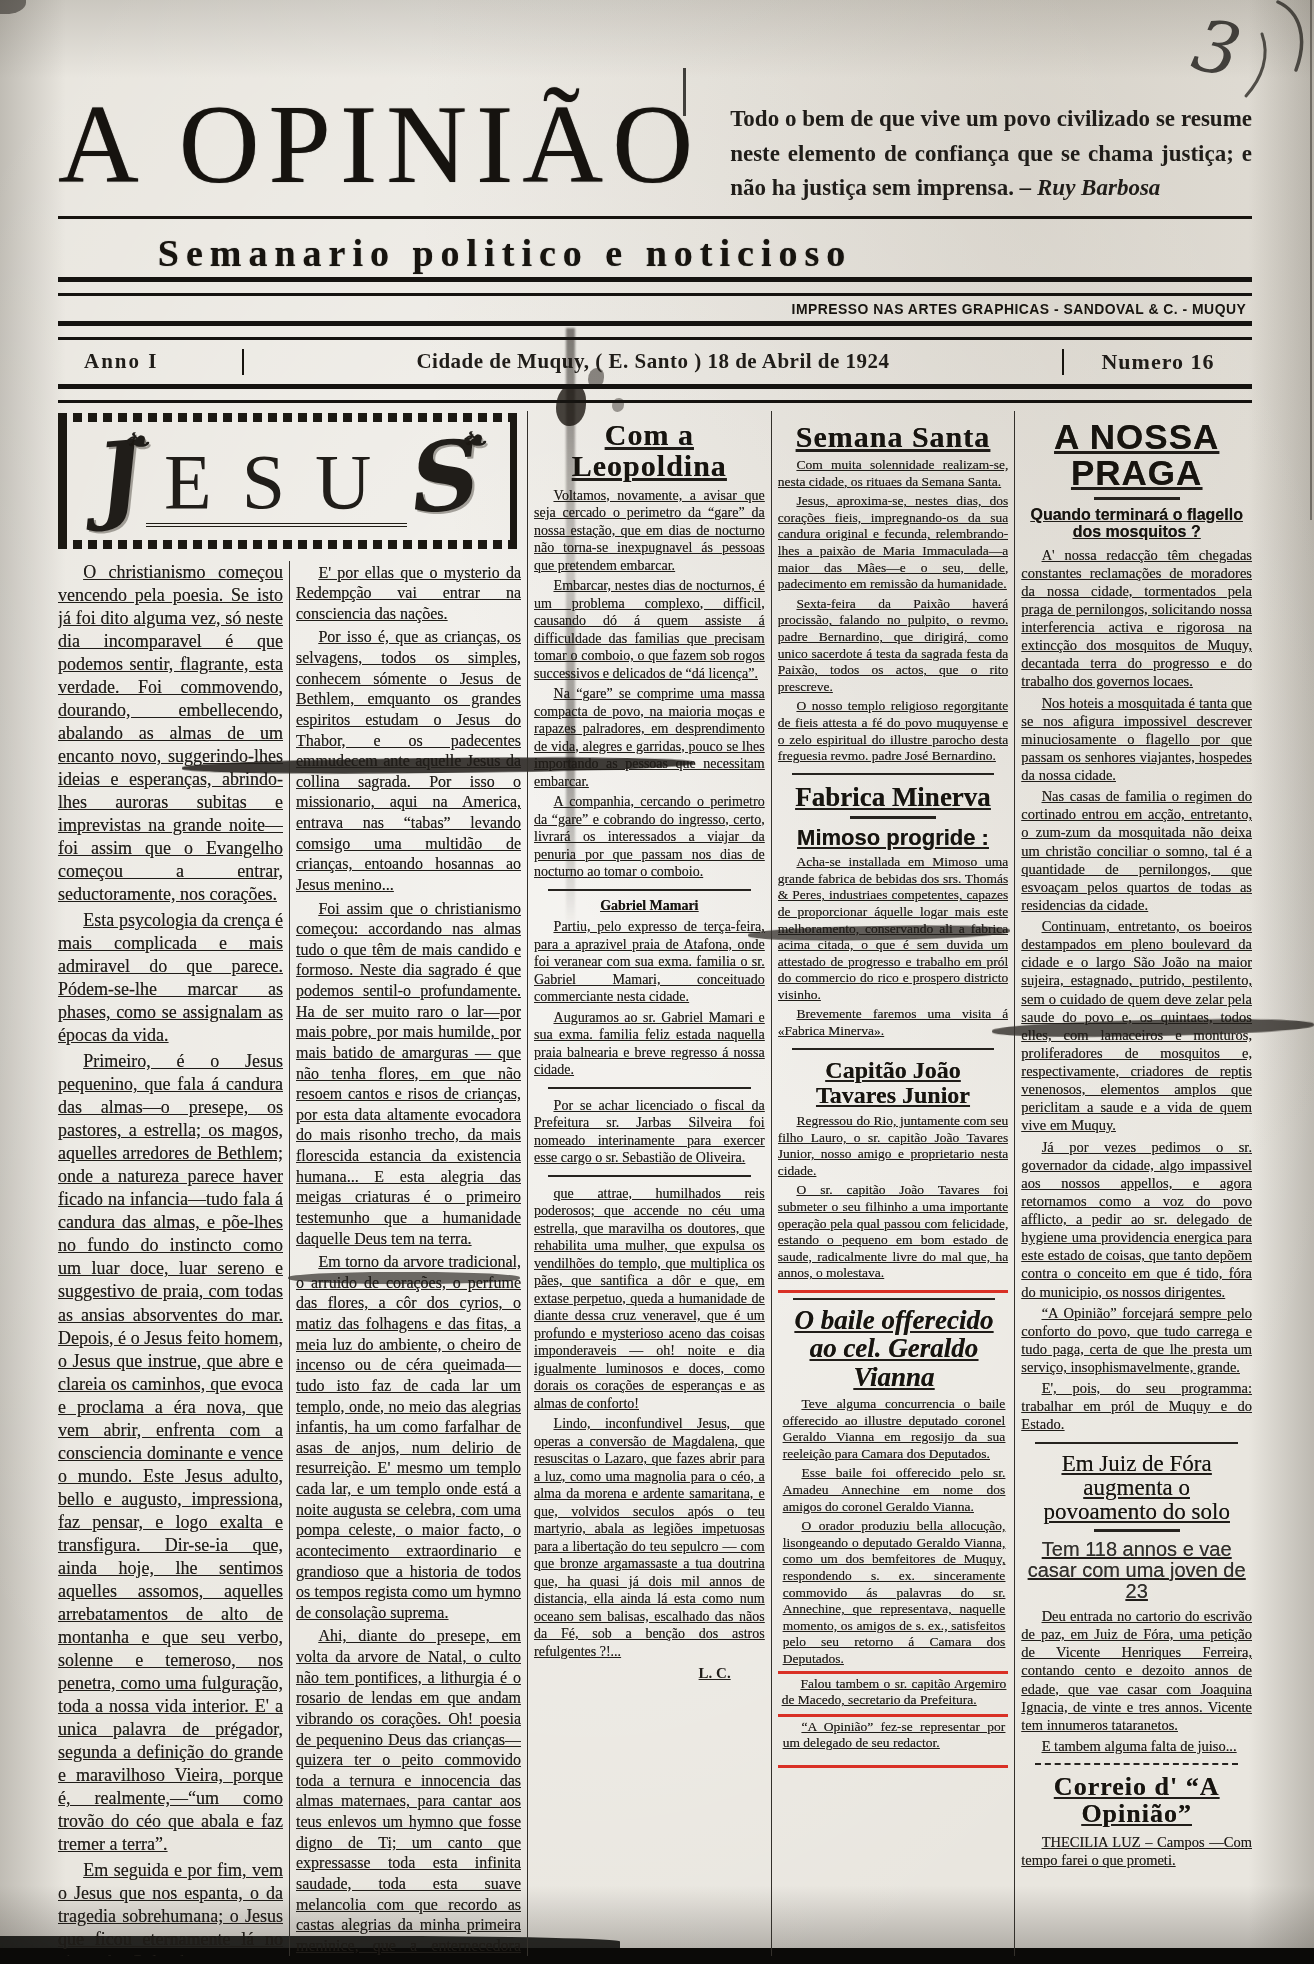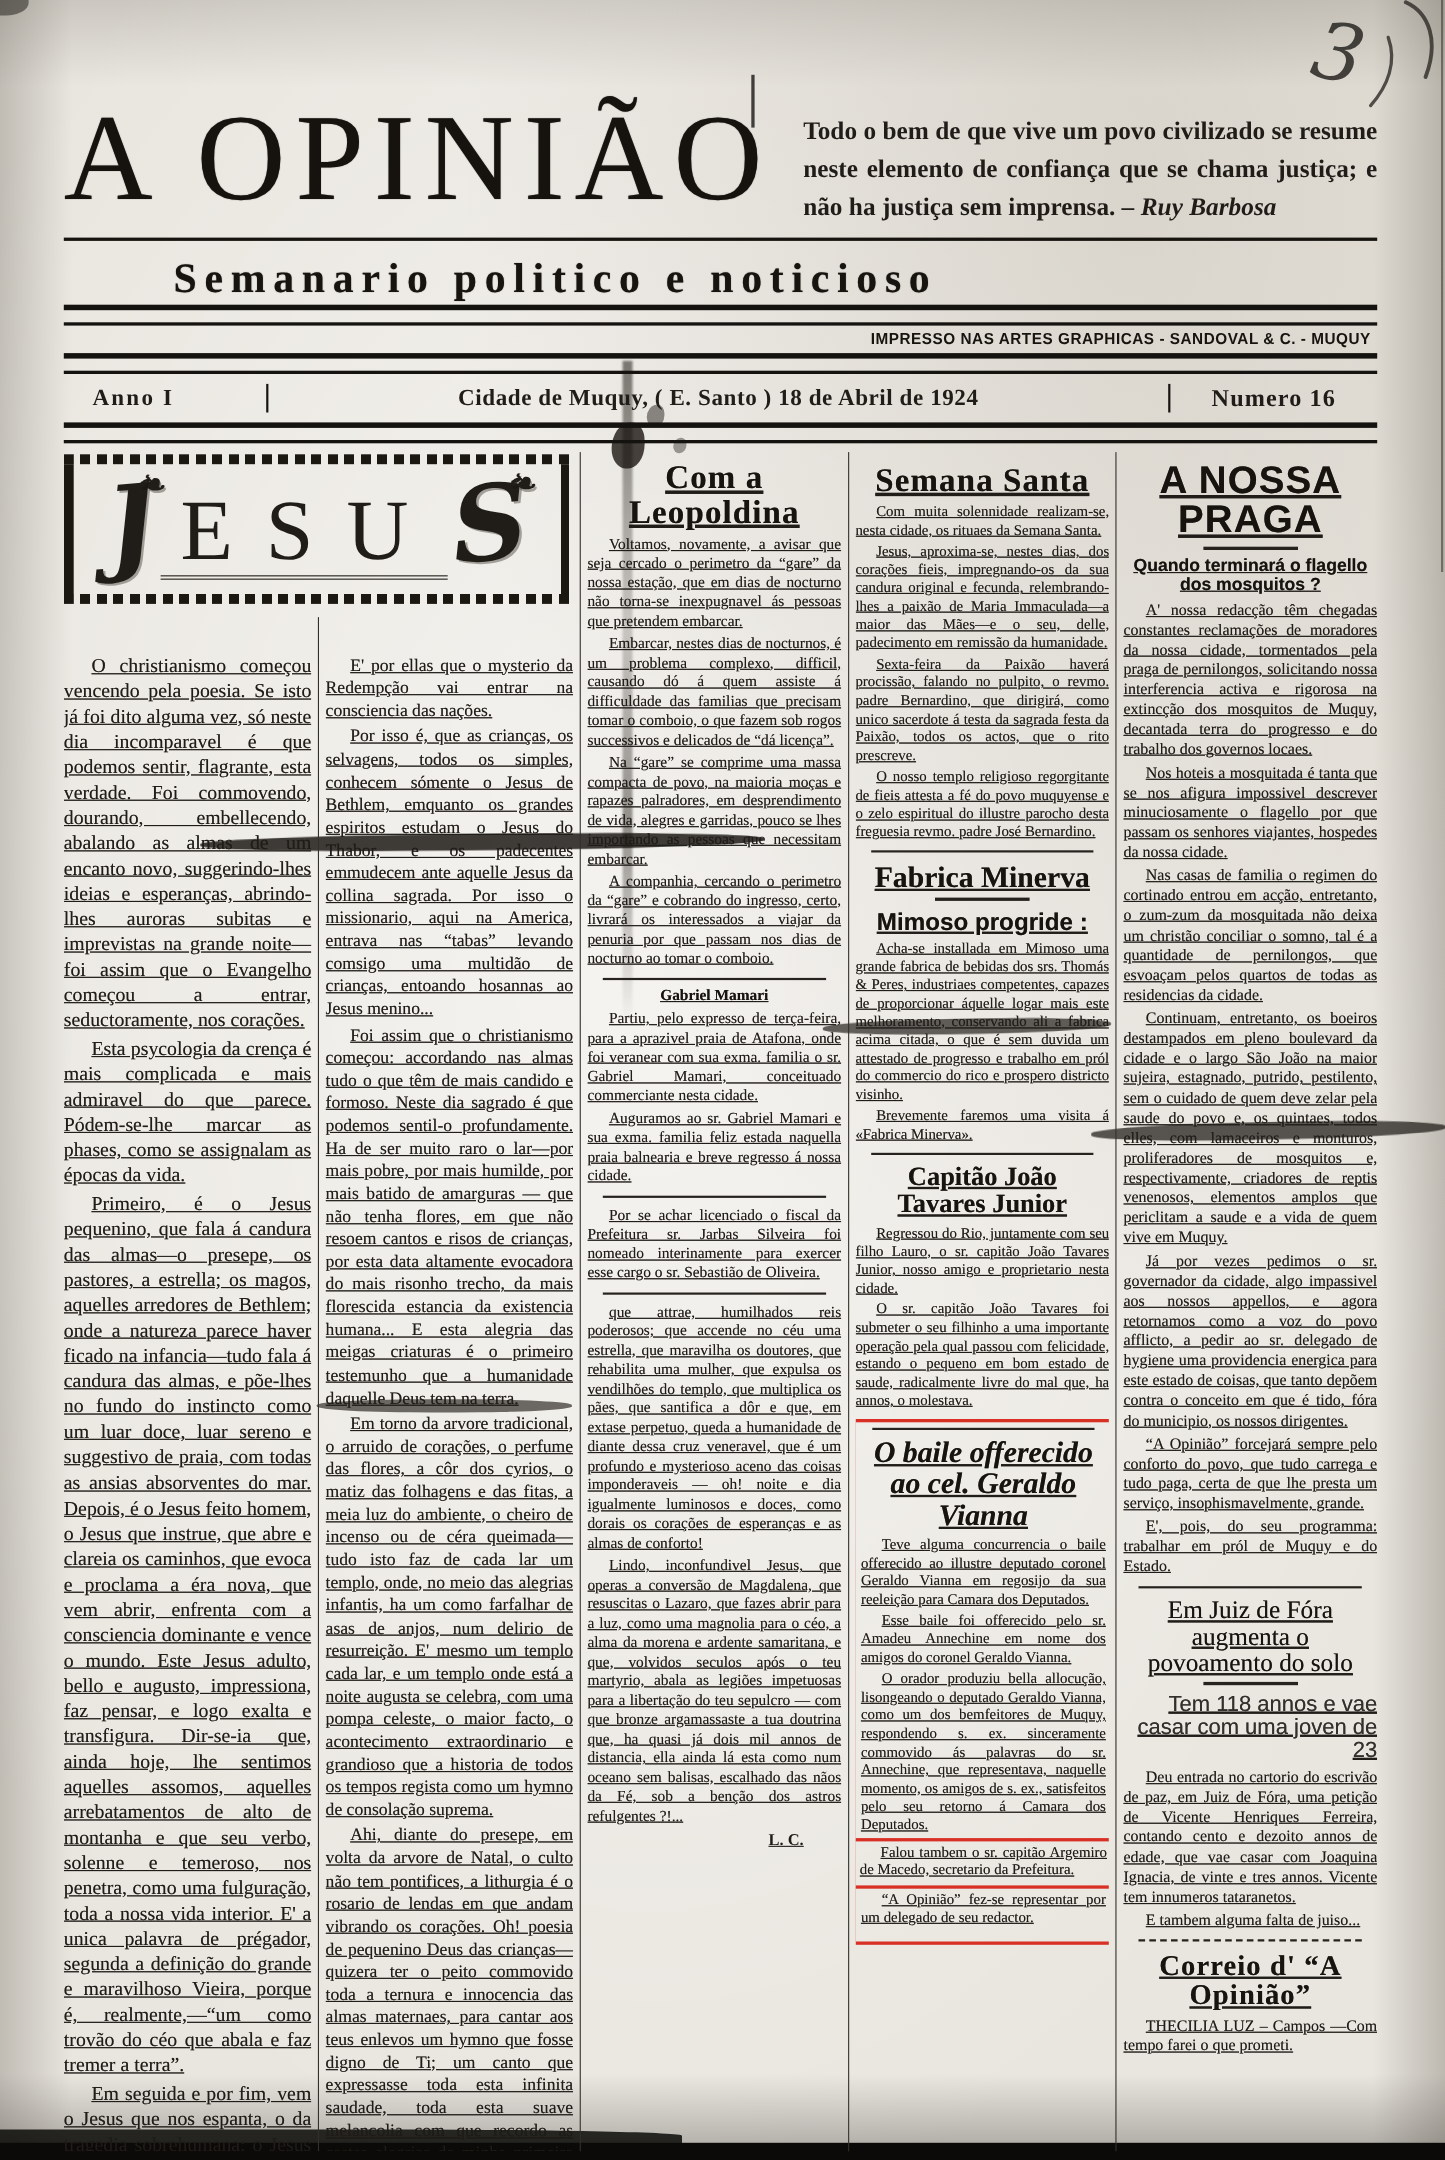--- a/index.html
+++ b/index.html
@@ -41,41 +41,41 @@
   .edition-anno{width:158px; padding-left:26px; letter-spacing:2px;}
   .edition-div{width:2px; align-self:stretch; background:#17140f;}
   .edition-place{flex:1; text-align:center; letter-spacing:.5px;}
   .edition-num{width:188px; text-align:center; letter-spacing:1px; font-size:22px;}
   
   .content{display:flex; margin-top:8px; height:1545px; overflow:hidden;}
   .vrule{width:1px; background:#33302b; margin:0 6px; flex:0 0 auto;}
   .col{overflow:hidden;text-decoration:underline;}
   .colgroup-left{flex:0 0 463px; display:flex; flex-direction:column;}
   .two-cols{display:flex; flex:1; overflow:hidden;}
-  .two-cols .col{flex:1;margin-top:33px;}
+  .two-cols .col{flex:1;}
   .col3,.col4,.col5{flex:1;}
   p.para{margin:0 0 3px; text-indent:1.4em; text-align:justify; text-shadow:0 0 .4px rgba(20,15,10,.55);}
   .col1{font-size:18px; line-height:1.28;}
   .col2{font-size:16px; line-height:1.29; padding-top:2px;}
   .col3{font-size:14px; line-height:1.25;}
   .col4{font-size:13.5px; line-height:1.23;}
   .col5{font-size:14.5px; line-height:1.25;}
   
   .art-title{margin:4px 0 5px; text-align:center; font-weight:bold; color:#17140f; line-height:1.05; text-shadow:0 0 .6px rgba(0,0,0,.6);}
   .t-leopoldina{font-size:30px; margin-top:8px; letter-spacing:1px;}
   .t-mamari{font-size:14px;}
   .t-semana{font-size:30px; margin-top:10px; letter-spacing:1px;}
   .t-fabrica{font-size:27px;}
   .t-mimoso{font-size:22px; font-weight:600; font-family:"Liberation Sans", sans-serif;}
   .t-tavares{font-size:24px; padding:0 16px;}
   .t-baile{font-size:27px; font-style:italic; font-weight:600; padding:0 4px;}
   .t-praga{font-size:35px; font-family:"Liberation Sans", sans-serif; letter-spacing:1px; margin-top:8px;}
   .t-quando{font-size:16px; font-family:"Liberation Sans", sans-serif; font-weight:600;}
   .t-juiz{font-size:23px; font-weight:400; padding:0 8px;}
-  .t-118{font-size:20px; font-family:"Liberation Sans", sans-serif; font-weight:400; color:#2a2username'8'23;text-align:right;}
+  .t-118{font-size:20px; font-family:"Liberation Sans", sans-serif; font-weight:400; color:#2a2username'8'23;}
   .t-118{color:#32302c;}
   .t-correio{font-size:26px; font-weight:bold; letter-spacing:1px;}
   .rule{border-top:2px solid #26231f; margin:8px 14px;}
   .short-rule{width:86px; border-top:3px solid #26231f; margin:5px auto 7px;}
   .signature{text-align:right; padding-right:34px; font-weight:bold; font-size:15px; margin-top:4px;}
   
   .jesus-banner{
     flex:0 0 auto; height:118px; margin:2px 2px 12px 0;
     border:9px solid #1b1812;
     border-image:repeating-linear-gradient(90deg,#1b1812 0 9px, rgba(0,0,0,0) 9px 15px) 9;

